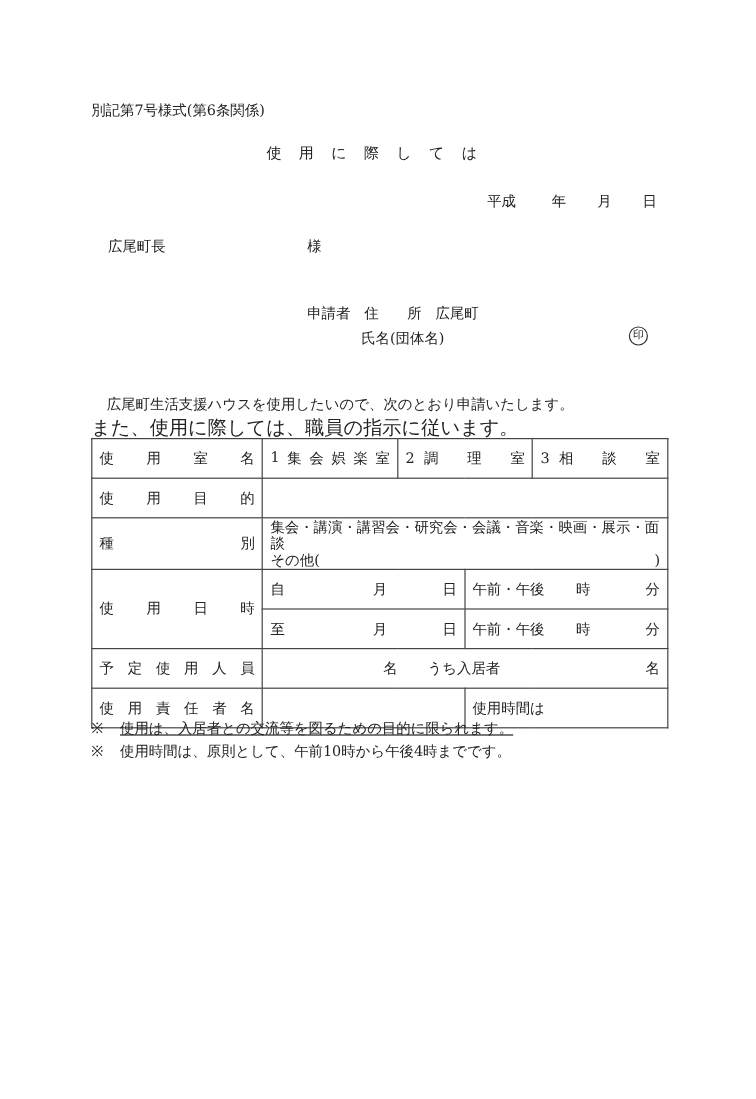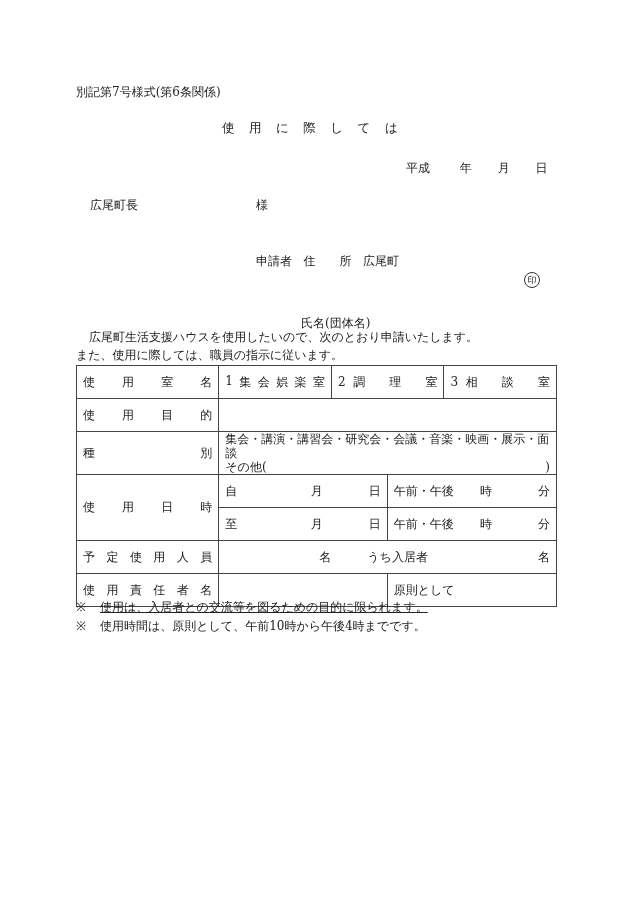--- a/index.html
+++ b/index.html
@@ -6,25 +6,25 @@
   body { width:630px; height:916px; position:relative; overflow:hidden;
          font-family:"DejaVu Serif","Liberation Serif",serif; color:#222; font-size:12px; }
   .abs { position:absolute; white-space:nowrap; }
   .form-id { left:76px; top:84px; font-size:12px; }
   .title { left:222px; top:120px; font-size:12.5px; letter-spacing:14.5px; }
   .date { left:406px; top:160px; font-size:12px; }
   .date span { display:inline-block;text-align:right; }
   .addressee { left:90px; top:197px;font-family:Liberation Mono, monospace; }
   .sama { left:256px; top:197px; }
   .applicant { left:256px; top:253px;text-align:center; }
-  .applicant-name { left:301px; top:274px;margin-top:41px; }
+  .applicant-name { left:301px; top:274px; }
   .seal { left:524px; top:272px; width:14px; height:14px; border:1px solid #333; border-radius:50%;
           font-size:9px; line-height:14px; text-align:center; }
   .intro1 { left:89px; top:329px; font-size:12px; }
-  .intro2 { left:76px; top:347px; font-size:12px; }
+  .intro2 { left:76px; top:347px; font-size:16px; }
 
   table.form { position:absolute; left:76px; top:365px; width:481px; border-collapse:collapse;
                font-size:12px; }
   table.form td { border:1px solid #444; padding:0 6px; height:32px; vertical-align:middle; }
   .lbl { width:130px; }
   .spread { display:flex; justify-content:space-between; }
   .r-usage td { height:30px; }
   .r-kind td { height:34px; line-height:14px; }
   .r-dt td { height:31px; }
   .r-dt2 td { border-top:2px solid #888; }
@@ -175,39 +175,39 @@
             <span>定</span>
             <span>使</span>
             <span>用</span>
             <span>人</span>
             <span>員</span>
           </div>
     </td>
     <td colspan="4">
       <div style="display:flex">
         <span style="margin-left:94px">名</span>
-        <span style="margin-left:36px">うち入居者</span>
+        <span style="margin-left:25px">うち入居者</span>
         <span style="margin-left:auto">名</span>
       </div>
     </td>
   </tr>
   <tr>
     <td>
       <div class="spread">
             <span>使</span>
             <span>用</span>
             <span>責</span>
             <span>任</span>
             <span>者</span>
             <span>名</span>
           </div>
     </td>
     <td colspan="2"></td>
     <td colspan="2">
-      <span>原則として</span>
+      <span>使用時間は</span>
     </td>
   </tr>
 </tbody>
   </table>
 
 <div class="abs note1">
   <span class="mark">※</span><span>使用は、入居者との交流等を図るための目的に限られます。</span>
 </div>
 <div class="abs note2">
   <span class="mark">※</span><span>使用時間は、原則として、午前10時から午後4時までです。</span>

